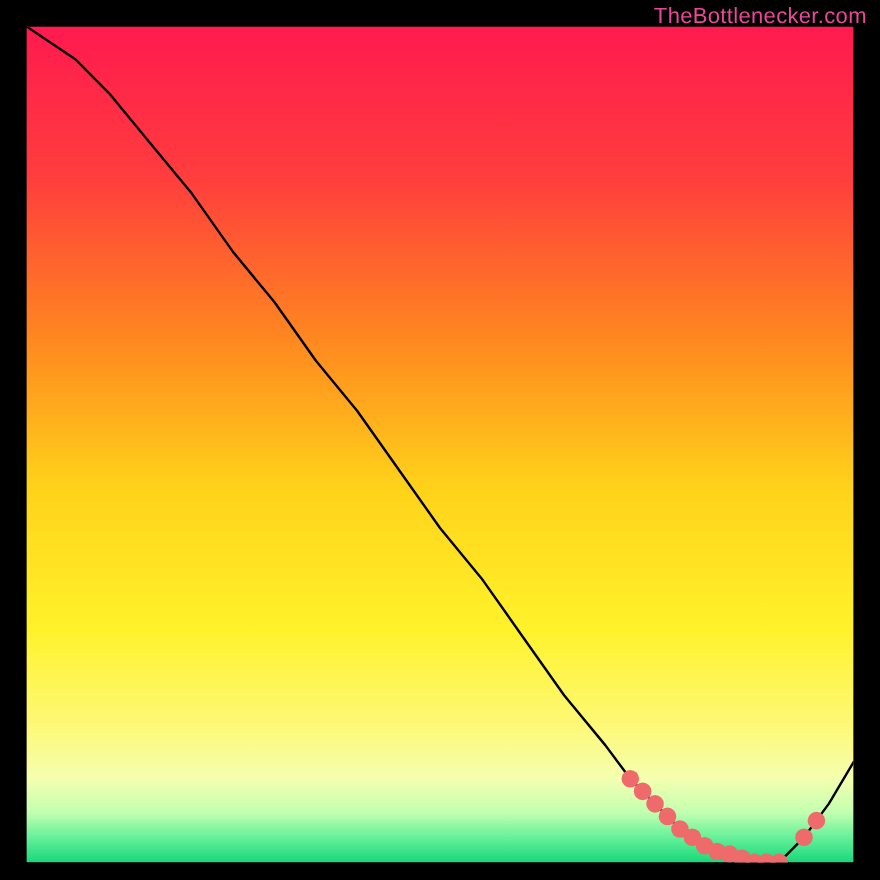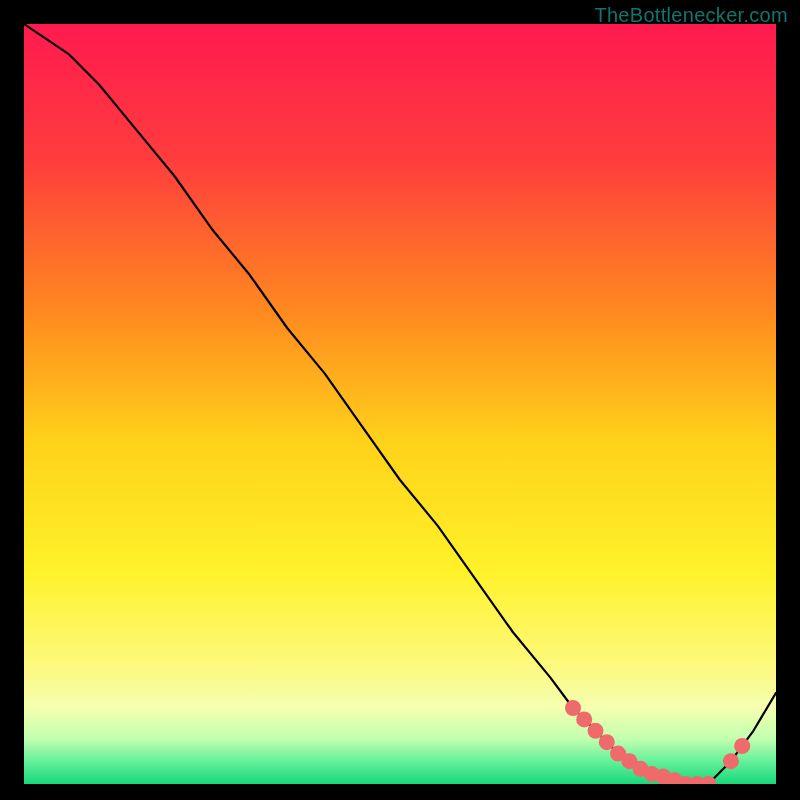--- a/index.html
+++ b/index.html
@@ -15,21 +15,21 @@
     width: 800px;
     height: 800px;
     background: #000;
   }
   .attribution {
     position: absolute;
     top: 4px;
     right: 12px;
     font-family: Arial, Helvetica, sans-serif;
     font-size: 20px;
-    color: #0f766e;
+    color: #ec4899;
     letter-spacing: 0.3px;
   }
   svg {
     position: absolute;
     left: 24px;
     top: 24px;
   }
 </style>
 </head>
 <body>

